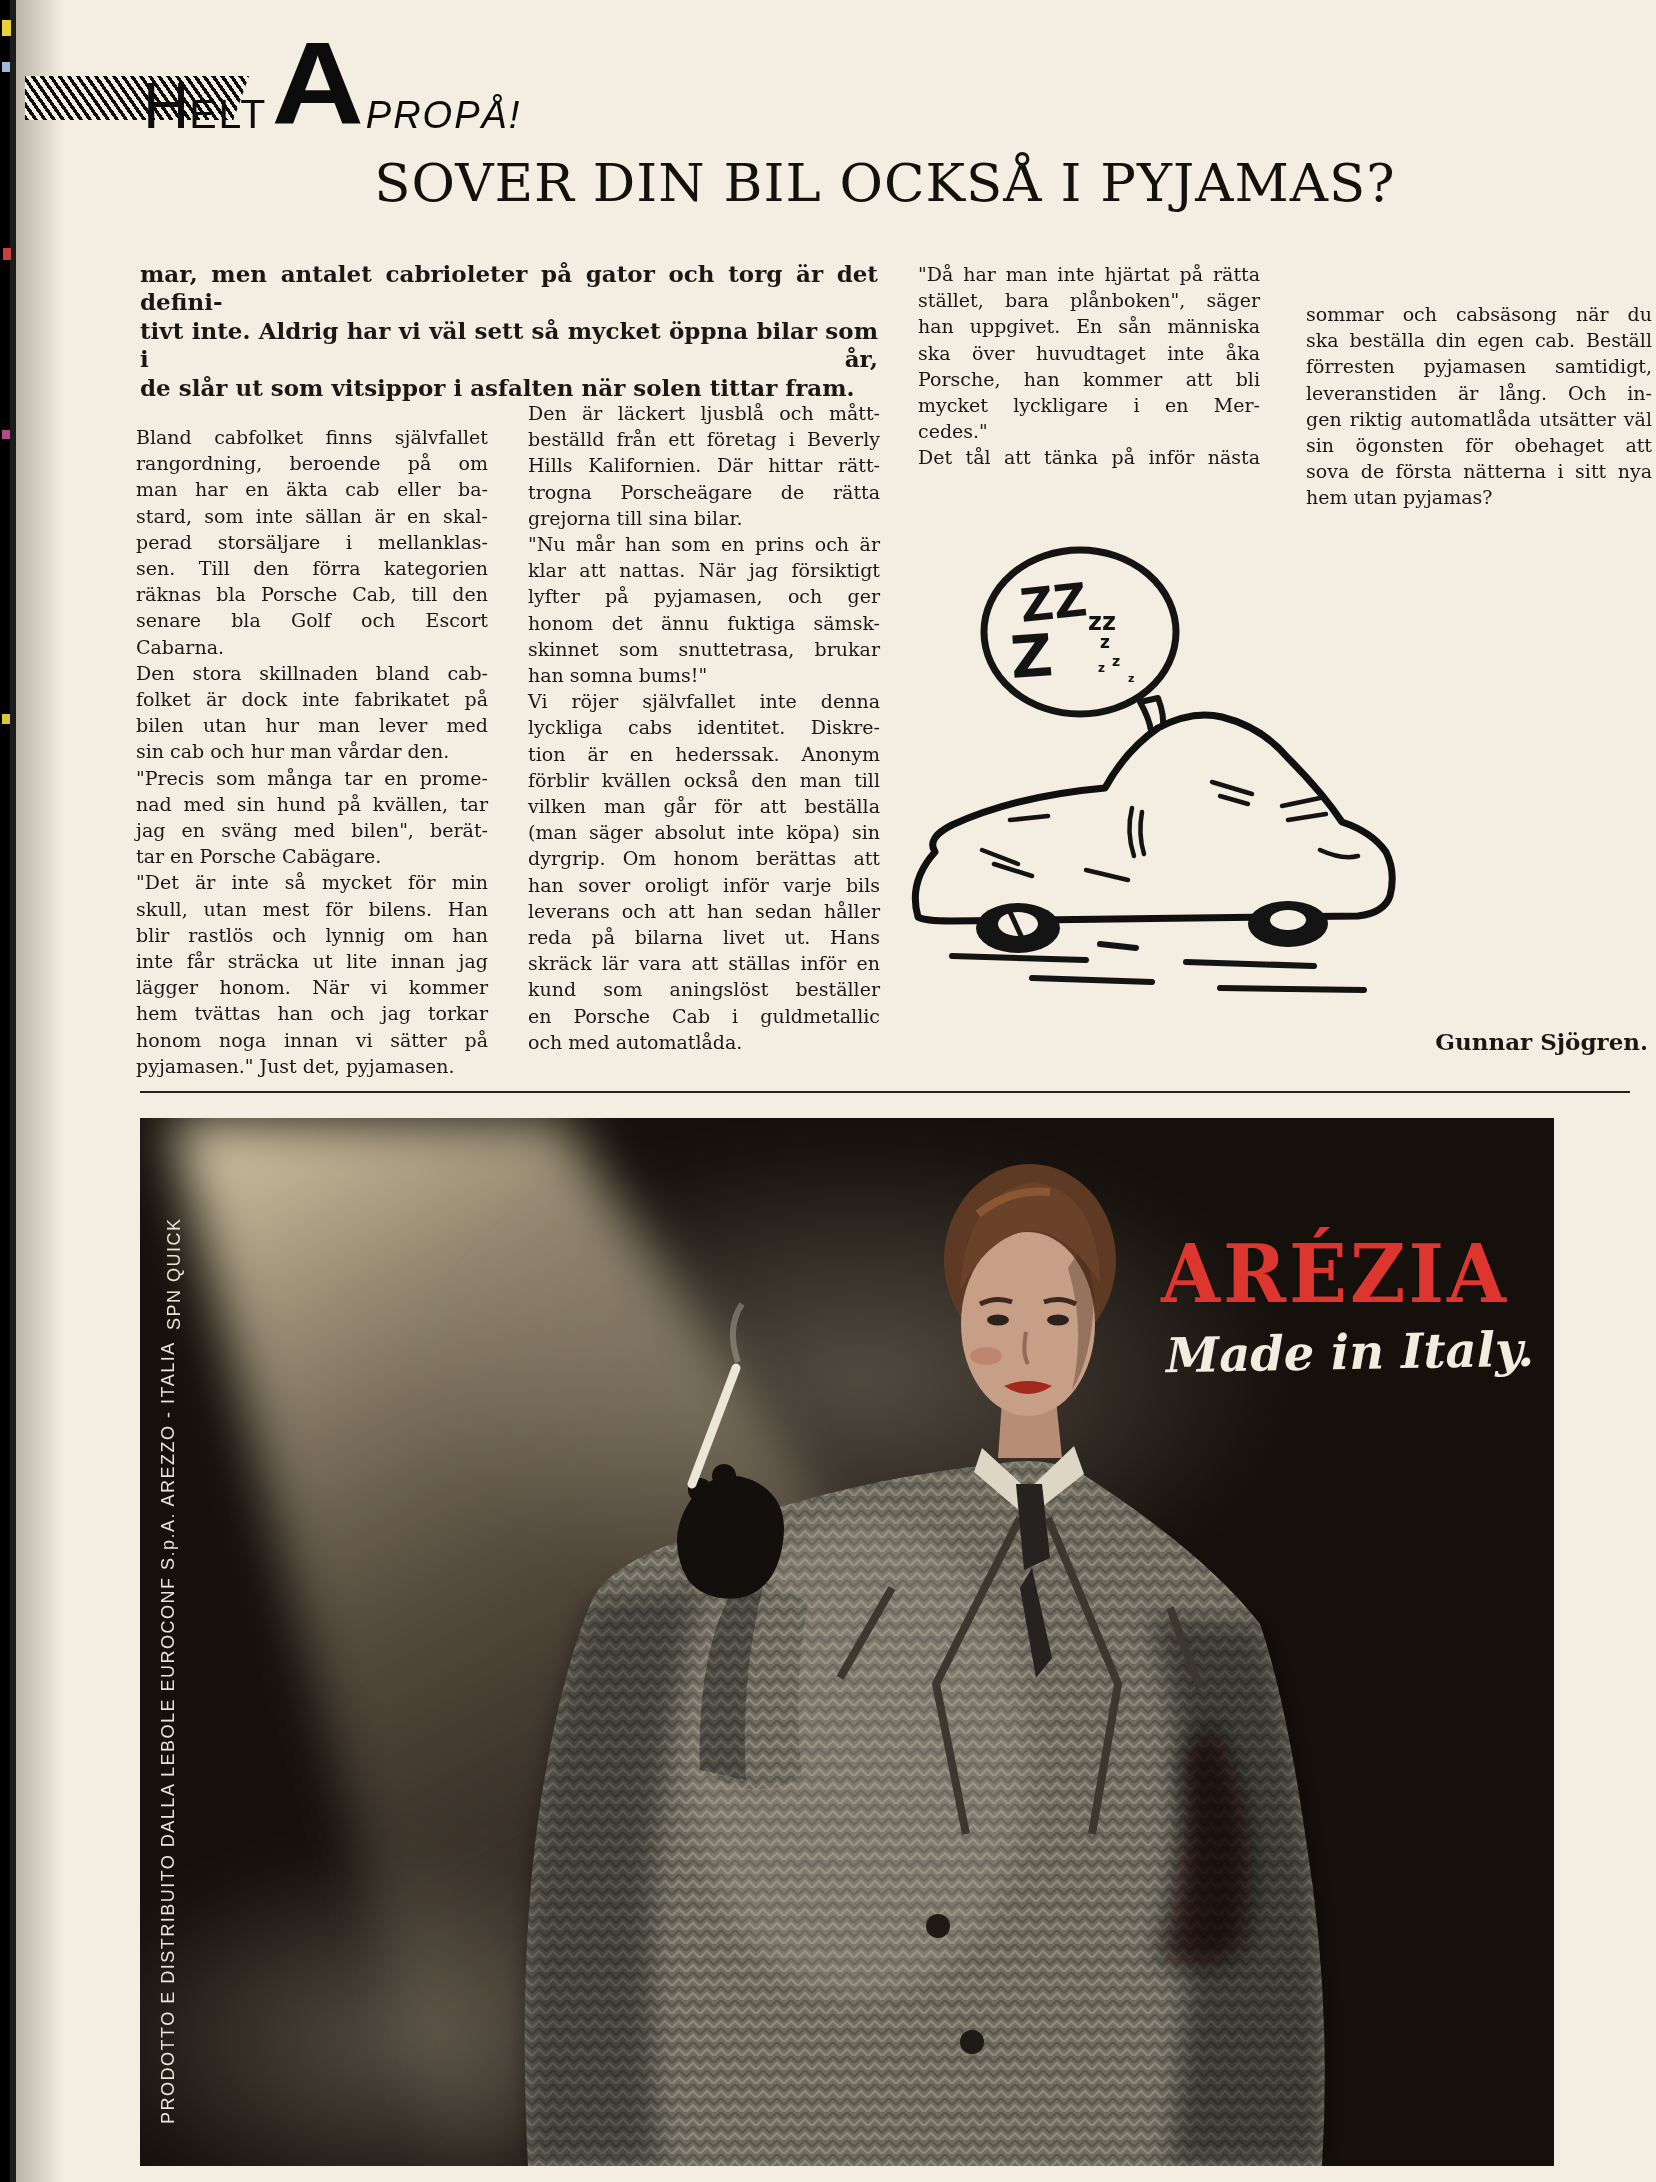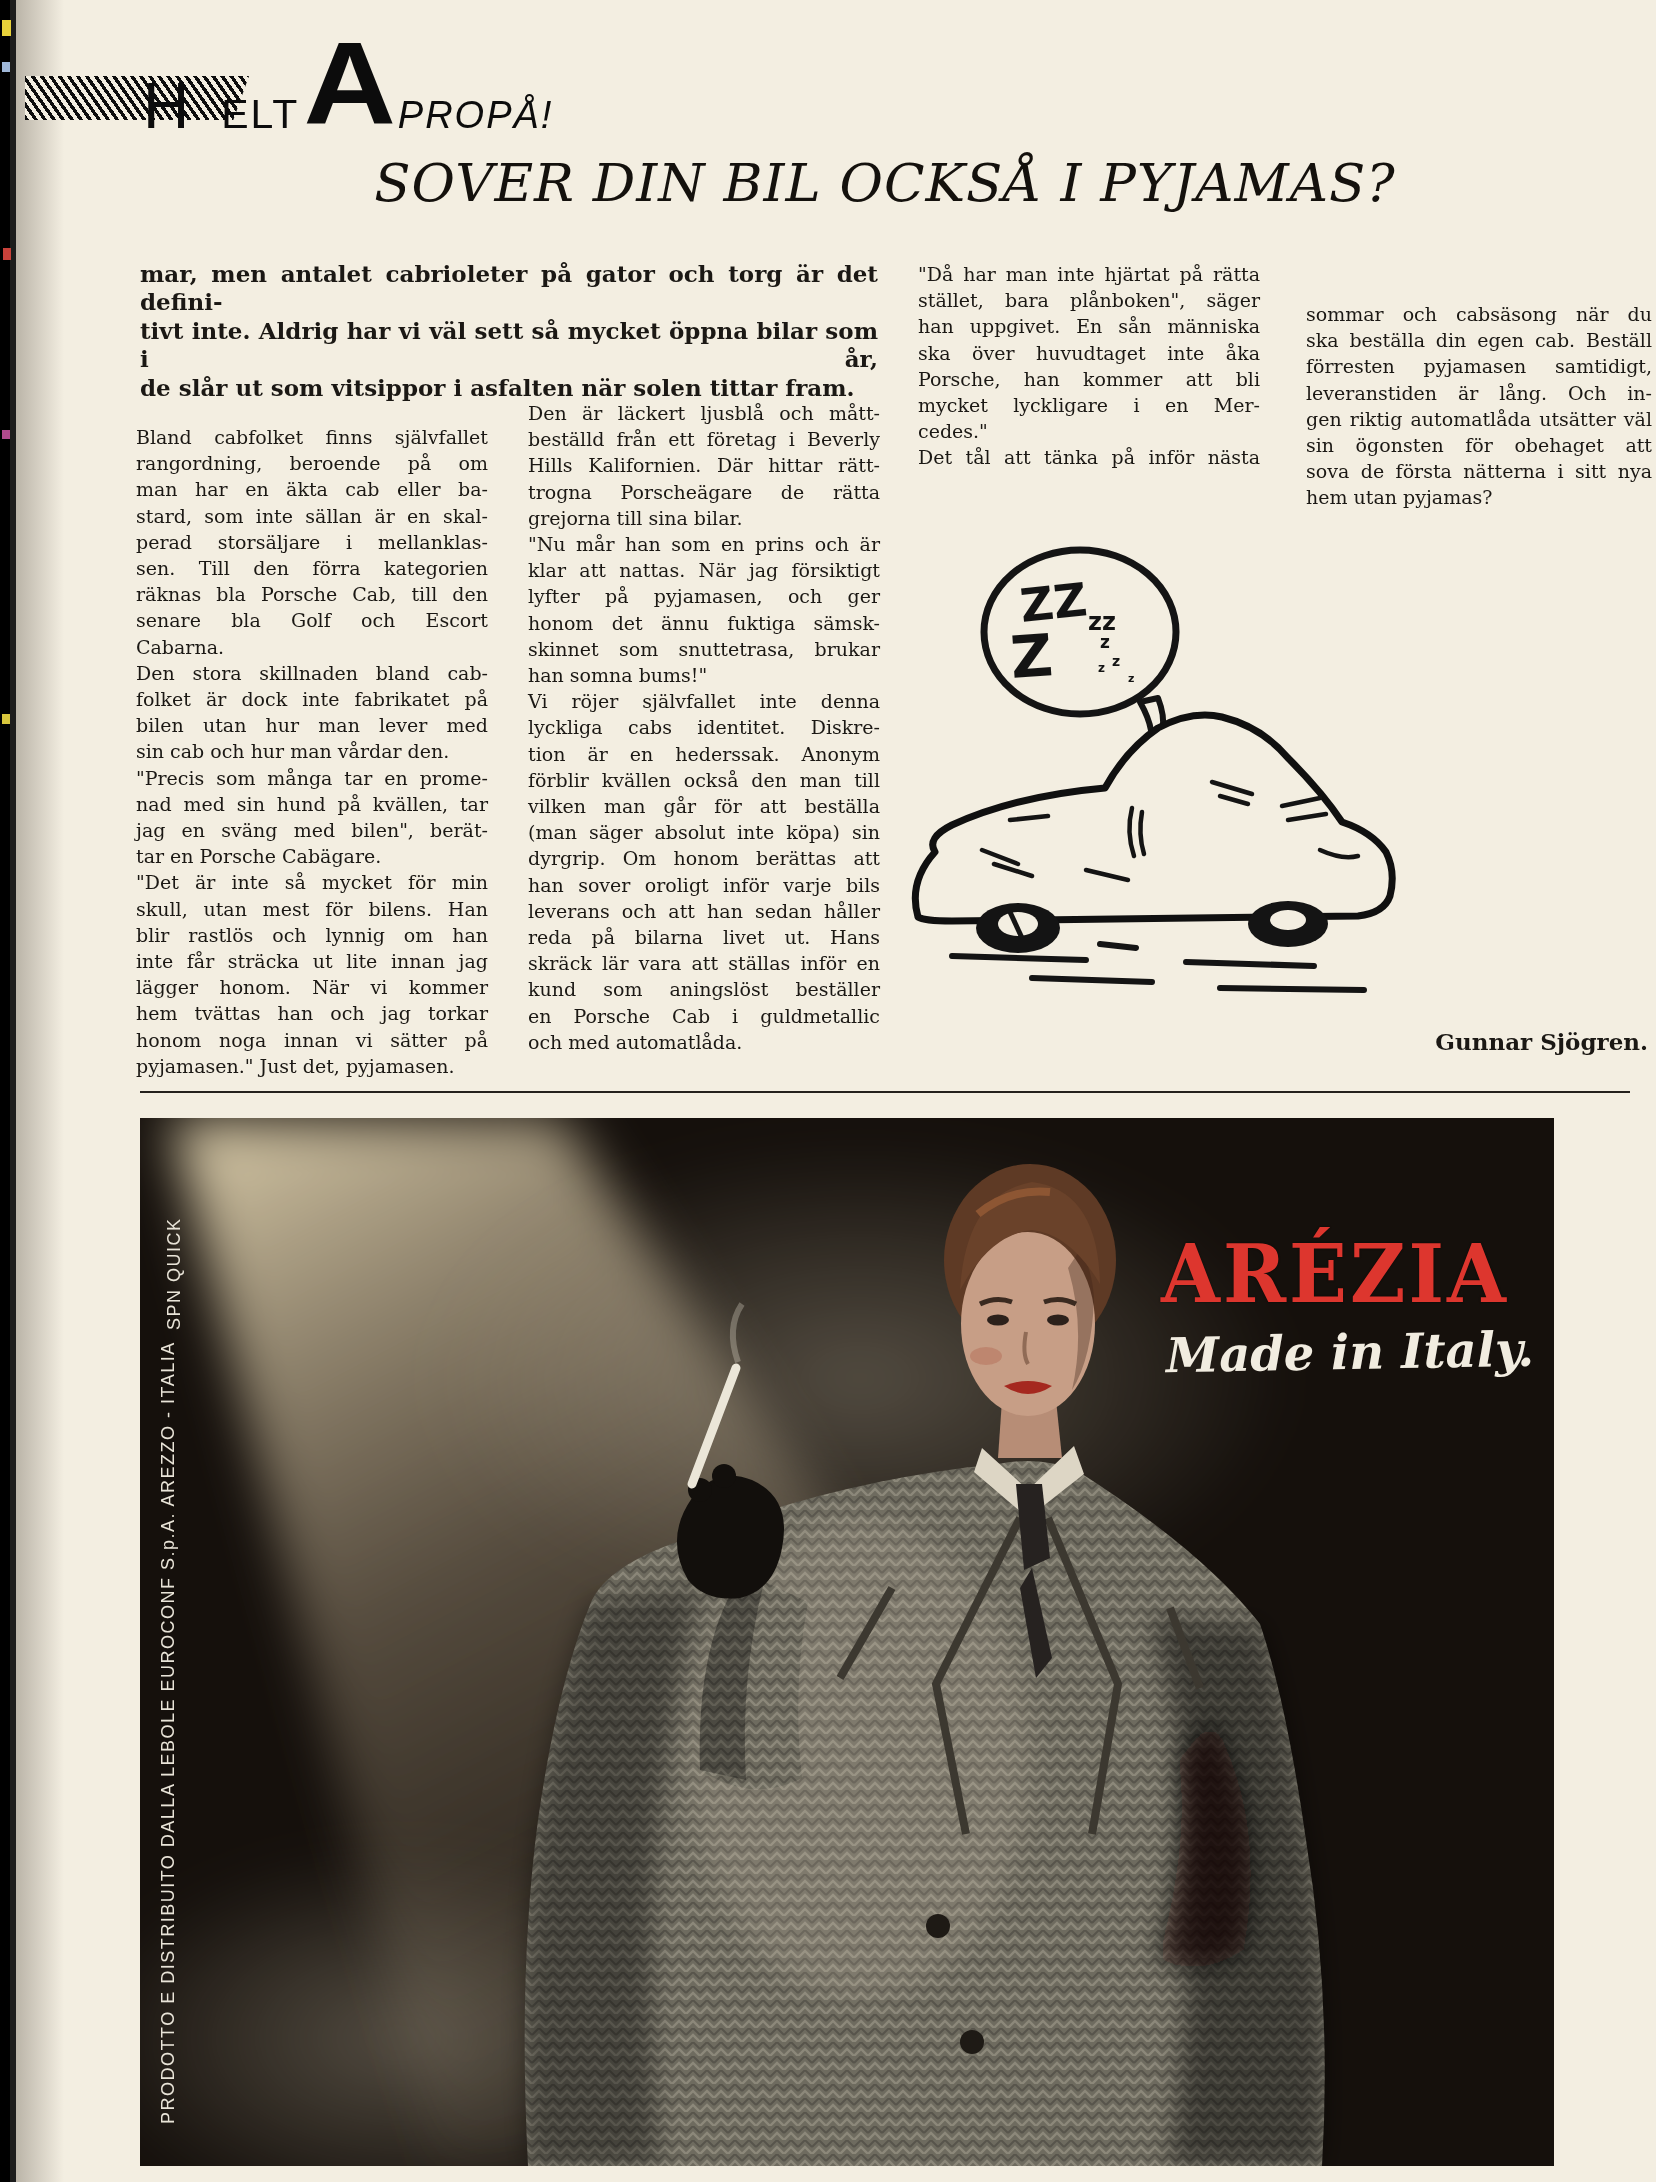--- a/index.html
+++ b/index.html
@@ -14,27 +14,27 @@
   .speck{position:absolute;}
 
   
   .masthead{position:absolute;left:25px;top:20px;width:520px;height:110px;}
   .hatch-bar{position:absolute;left:0;top:56px;width:224px;height:44px;
              background:repeating-linear-gradient(55deg,#0d0d0d 0 3.4px,#f3eee1 3.4px 7.4px);
              clip-path:polygon(0 0,100% 0,93% 100%,0 100%);}
   .mh-row{position:absolute;left:118px;top:0;display:flex;align-items:baseline;
           font-family:"Liberation Sans",sans-serif;color:#0c0c0c;}
   .mh-h{font-size:64px;line-height:1;}
-  .mh-elt{font-size:41px;line-height:1;letter-spacing:2px;margin-left:32px;}
+  .mh-elt{font-size:41px;line-height:1;letter-spacing:2px;}
   .mh-a{font-size:128px;line-height:1;font-weight:700;margin-left:4px;transform:scaleY(.92);}
   .mh-propa{font-size:38px;line-height:1;letter-spacing:2px;margin-left:2px;font-style:italic;}
 
   
   .headline{position:absolute;left:140px;top:152px;width:1490px;text-align:center;
-            font-style:italic;font-size:53px;letter-spacing:1px;color:#14110d;
+            font-size:53px;letter-spacing:1px;color:#14110d;
             font-weight:500;white-space:nowrap;}
 
   
   .intro{position:absolute;left:140px;top:260px;width:738px;
          font-weight:bold;font-size:23px;line-height:28.4px;}
   .col{position:absolute;font-size:19px;line-height:26.2px;}
   .col1{left:136px;top:400px;width:352px;margin-top:24px;}
   .col2{left:528px;top:400px;width:352px;}
   .col3{left:918px;top:261px;width:342px;}
   .col4{left:1306px;top:261px;width:346px;margin-top:40px;}

